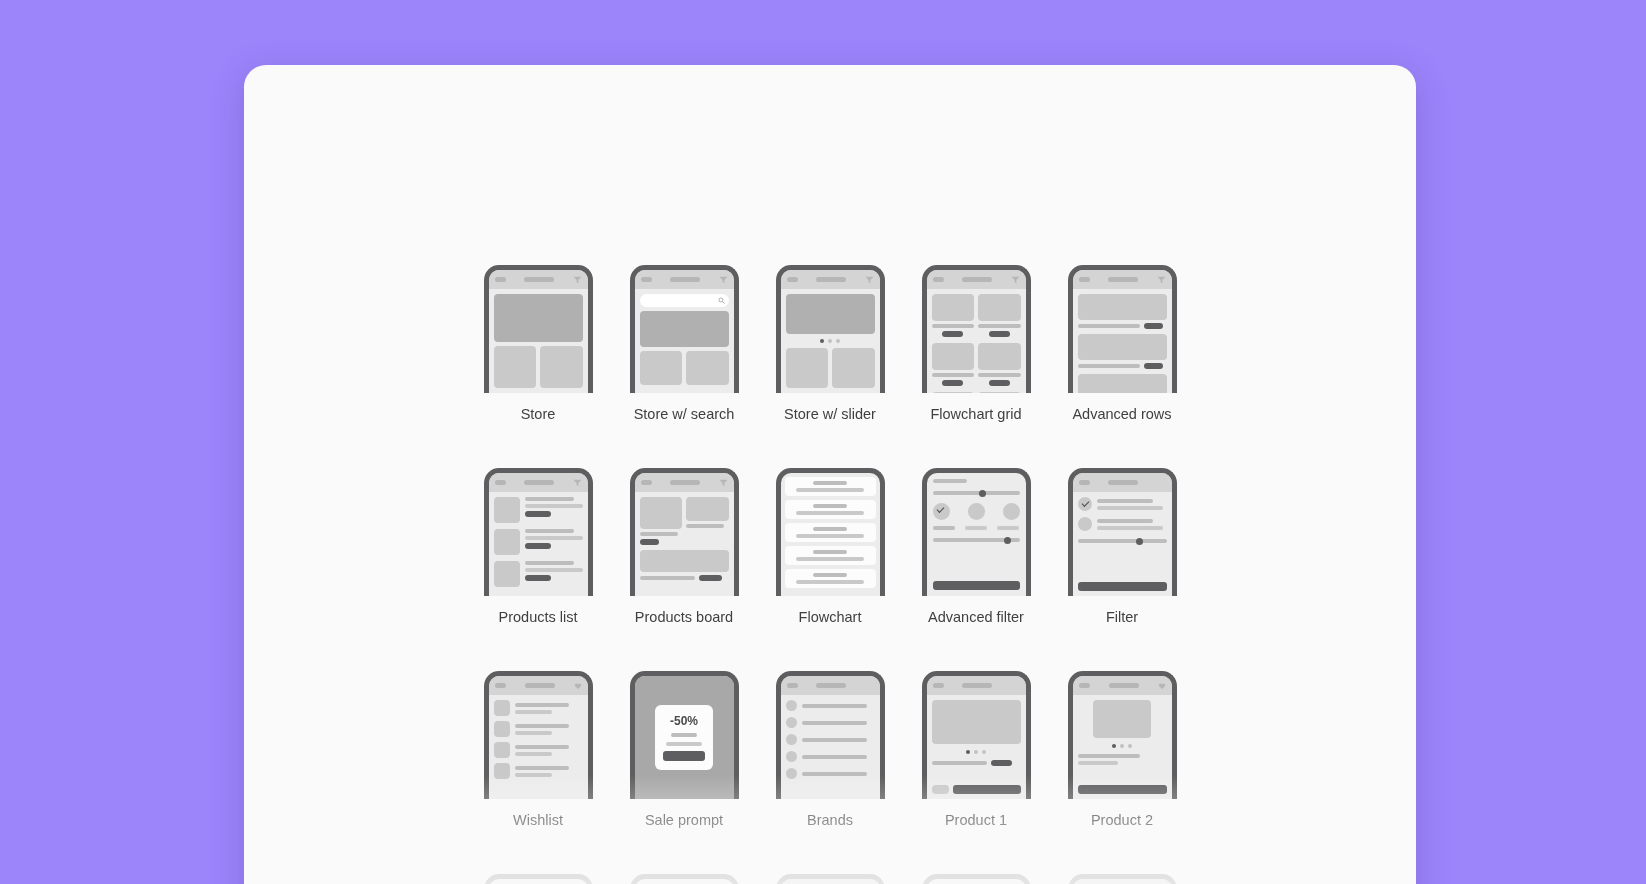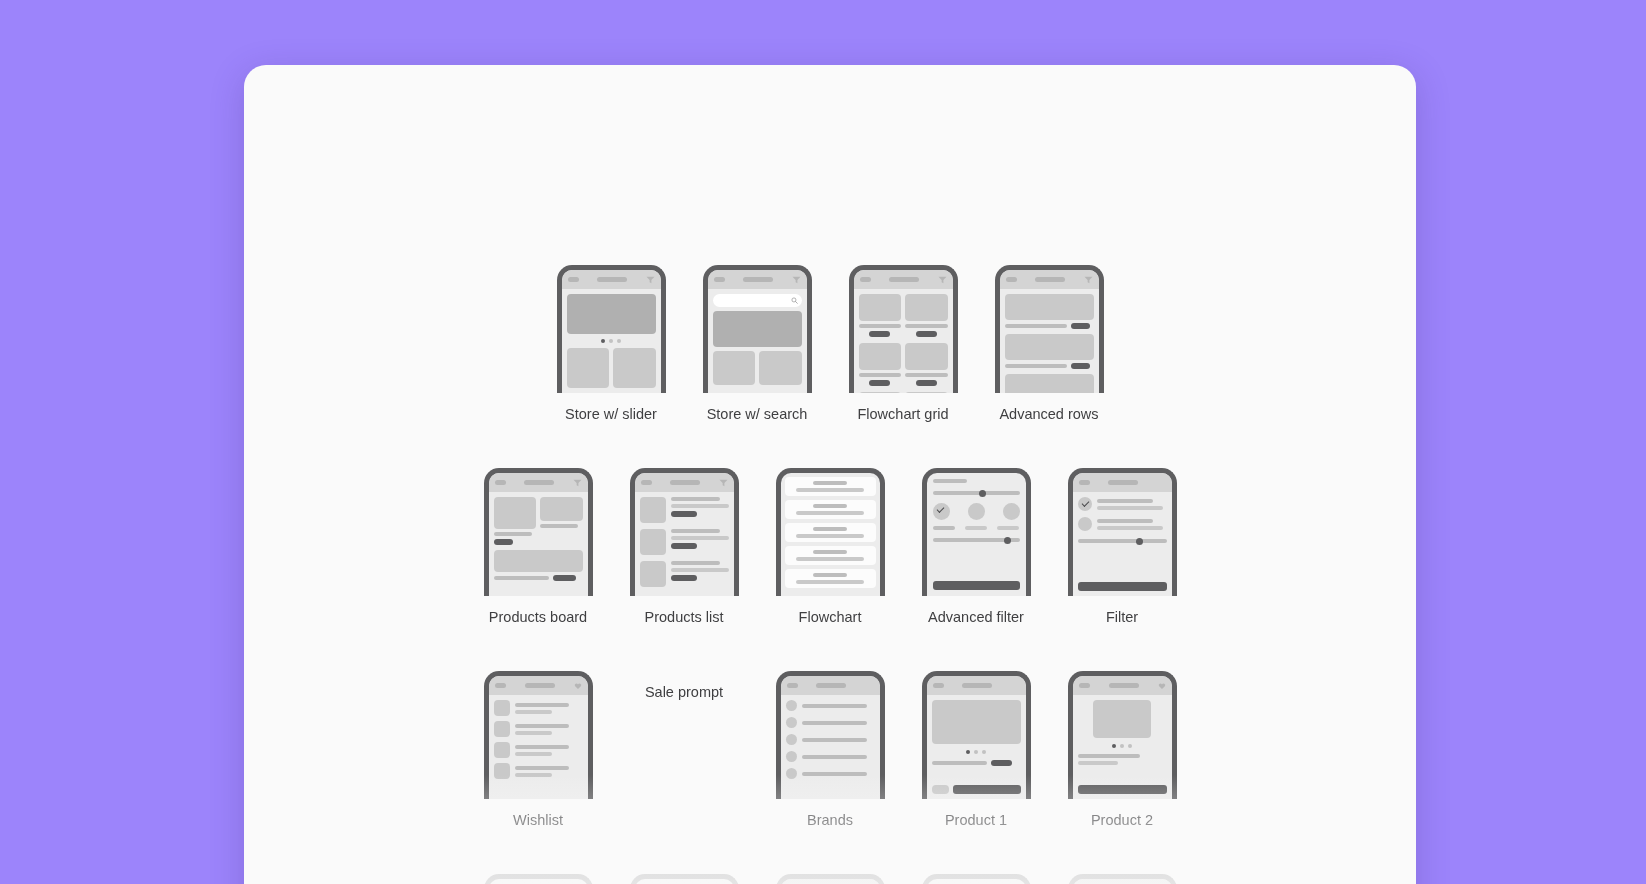--- a/index.html
+++ b/index.html
@@ -129,34 +129,29 @@
                 <div class="bar">
                   <div class="pill pill-sm"></div>
                   <div class="spacer"></div>
                   <div class="pill pill-md"></div>
                   <div class="spacer"></div>
                   <svg class="funnel" viewBox="0 0 10 9">
                     <path d="M0.5 0.8 H9.5 L6 4.6 V8.2 L4 7 V4.6 Z" fill="#b6b6b6"></path>
                   </svg>
                 </div>
                 <div class="body">
-                  <div class="hero" style="height:40px"></div>
-                  <div class="dots">
-                    <div class="dot on"></div>
-                    <div class="dot "></div>
-                    <div class="dot "></div>
-                  </div>
+                  <div class="hero"></div>
                   <div class="two-col">
-                    <div class="tile" style="height:40px"></div>
-                    <div class="tile" style="height:40px"></div>
-                  </div>
-                </div>
-              </div>
-            </div>
-            <div class="caption">Store w/ slider</div>
+                    <div class="tile" style="height:42px"></div>
+                    <div class="tile" style="height:42px"></div>
+                  </div>
+                </div>
+              </div>
+            </div>
+            <div class="caption">Store</div>
           </div>
           <div class="cell">
             <div class="phone">
               <div class="screen">
                 <div class="bar">
                   <div class="pill pill-sm"></div>
                   <div class="spacer"></div>
                   <div class="pill pill-md"></div>
                   <div class="spacer"></div>
                   <svg class="funnel" viewBox="0 0 10 9">
@@ -185,20 +180,48 @@
               <div class="screen">
                 <div class="bar">
                   <div class="pill pill-sm"></div>
                   <div class="spacer"></div>
                   <div class="pill pill-md"></div>
                   <div class="spacer"></div>
                   <svg class="funnel" viewBox="0 0 10 9">
                     <path d="M0.5 0.8 H9.5 L6 4.6 V8.2 L4 7 V4.6 Z" fill="#b6b6b6"></path>
                   </svg>
                 </div>
+                <div class="body">
+                  <div class="hero" style="height:40px"></div>
+                  <div class="dots">
+                    <div class="dot on"></div>
+                    <div class="dot "></div>
+                    <div class="dot "></div>
+                  </div>
+                  <div class="two-col">
+                    <div class="tile" style="height:40px"></div>
+                    <div class="tile" style="height:40px"></div>
+                  </div>
+                </div>
+              </div>
+            </div>
+            <div class="caption">Store w/ slider</div>
+          </div>
+          <div class="cell">
+            <div class="phone">
+              <div class="screen">
+                <div class="bar">
+                  <div class="pill pill-sm"></div>
+                  <div class="spacer"></div>
+                  <div class="pill pill-md"></div>
+                  <div class="spacer"></div>
+                  <svg class="funnel" viewBox="0 0 10 9">
+                    <path d="M0.5 0.8 H9.5 L6 4.6 V8.2 L4 7 V4.6 Z" fill="#b6b6b6"></path>
+                  </svg>
+                </div>
                 <div class="body" style="gap:6px">
                   <div class="two-col">
                     <div style="display:flex;flex-direction:column;gap:3px">
                       <div class="tile" style="height:27px"></div>
                       <div class="line " style="width:100%"></div>
                       <div style="display:flex;justify-content:center">
                         <div class="line-dark" style="width:50%"></div>
                       </div>
                     </div>
                     <div style="display:flex;flex-direction:column;gap:3px">
@@ -280,20 +303,62 @@
               <div class="screen">
                 <div class="bar">
                   <div class="pill pill-sm"></div>
                   <div class="spacer"></div>
                   <div class="pill pill-md"></div>
                   <div class="spacer"></div>
                   <svg class="funnel" viewBox="0 0 10 9">
                     <path d="M0.5 0.8 H9.5 L6 4.6 V8.2 L4 7 V4.6 Z" fill="#b6b6b6"></path>
                   </svg>
                 </div>
+                <div class="body" style="gap:6px">
+                  <div class="listrow">
+                    <div class="thumb" style="height:26px;width:26px"></div>
+                    <div class="lines">
+                      <div class="line " style="width:85%"></div>
+                      <div class="line line-l" style="width:100%"></div>
+                      <div class="line-dark" style="width:45%"></div>
+                    </div>
+                  </div>
+                  <div class="listrow">
+                    <div class="thumb" style="height:26px;width:26px"></div>
+                    <div class="lines">
+                      <div class="line " style="width:85%"></div>
+                      <div class="line line-l" style="width:100%"></div>
+                      <div class="line-dark" style="width:45%"></div>
+                    </div>
+                  </div>
+                  <div class="listrow">
+                    <div class="thumb" style="height:26px;width:26px"></div>
+                    <div class="lines">
+                      <div class="line " style="width:85%"></div>
+                      <div class="line line-l" style="width:100%"></div>
+                      <div class="line-dark" style="width:45%"></div>
+                    </div>
+                  </div>
+                </div>
+              </div>
+            </div>
+            <div class="caption">Products list</div>
+          </div>
+          <div class="cell">
+            <div class="phone">
+              <div class="screen">
+                <div class="bar">
+                  <div class="pill pill-sm"></div>
+                  <div class="spacer"></div>
+                  <div class="pill pill-md"></div>
+                  <div class="spacer"></div>
+                  <svg class="funnel" viewBox="0 0 10 9">
+                    <path d="M0.5 0.8 H9.5 L6 4.6 V8.2 L4 7 V4.6 Z" fill="#b6b6b6"></path>
+                  </svg>
+                </div>
                 <div class="body" style="gap:5px">
                   <div class="two-col" style="align-items:flex-start">
                     <div style="display:flex;flex-direction:column;gap:3px">
                       <div class="tile" style="height:32px"></div>
                       <div class="line " style="width:90%"></div>
                       <div class="line-dark" style="width:45%"></div>
                     </div>
                     <div style="display:flex;flex-direction:column;gap:3px">
                       <div class="tile" style="height:24px"></div>
                       <div class="line " style="width:90%"></div>
@@ -307,62 +372,20 @@
                     </div>
                   </div>
                 </div>
               </div>
             </div>
             <div class="caption">Products board</div>
           </div>
           <div class="cell">
             <div class="phone">
               <div class="screen">
-                <div class="bar">
-                  <div class="pill pill-sm"></div>
-                  <div class="spacer"></div>
-                  <div class="pill pill-md"></div>
-                  <div class="spacer"></div>
-                  <svg class="funnel" viewBox="0 0 10 9">
-                    <path d="M0.5 0.8 H9.5 L6 4.6 V8.2 L4 7 V4.6 Z" fill="#b6b6b6"></path>
-                  </svg>
-                </div>
-                <div class="body" style="gap:6px">
-                  <div class="listrow">
-                    <div class="thumb" style="height:26px;width:26px"></div>
-                    <div class="lines">
-                      <div class="line " style="width:85%"></div>
-                      <div class="line line-l" style="width:100%"></div>
-                      <div class="line-dark" style="width:45%"></div>
-                    </div>
-                  </div>
-                  <div class="listrow">
-                    <div class="thumb" style="height:26px;width:26px"></div>
-                    <div class="lines">
-                      <div class="line " style="width:85%"></div>
-                      <div class="line line-l" style="width:100%"></div>
-                      <div class="line-dark" style="width:45%"></div>
-                    </div>
-                  </div>
-                  <div class="listrow">
-                    <div class="thumb" style="height:26px;width:26px"></div>
-                    <div class="lines">
-                      <div class="line " style="width:85%"></div>
-                      <div class="line line-l" style="width:100%"></div>
-                      <div class="line-dark" style="width:45%"></div>
-                    </div>
-                  </div>
-                </div>
-              </div>
-            </div>
-            <div class="caption">Products list</div>
-          </div>
-          <div class="cell">
-            <div class="phone">
-              <div class="screen">
                 <div class="body" style="gap:4px;padding:4px">
                   <div class="card-w">
                     <div class="line " style="width:44%"></div>
                     <div class="line line-l" style="width:86%"></div>
                   </div>
                   <div class="card-w">
                     <div class="line " style="width:44%"></div>
                     <div class="line line-l" style="width:86%"></div>
                   </div>
                   <div class="card-w">
@@ -490,20 +513,32 @@
                       <div class="line " style="width:80%"></div>
                       <div class="line line-l" style="width:55%"></div>
                     </div>
                   </div>
                 </div>
               </div>
             </div>
             <div class="caption">Wishlist</div>
           </div>
           <div class="cell">
+            <div class="phone">
+              <div class="screen">
+                <div class="modal-wrap">
+                  <div class="modal">
+                    <div class="modal-title">-50%</div>
+                    <div class="line " style="width:60%"></div>
+                    <div class="line line-l" style="width:85%"></div>
+                    <div class="modal-btn"></div>
+                  </div>
+                </div>
+              </div>
+            </div>
             <div class="caption">Sale prompt</div>
           </div>
           <div class="cell">
             <div class="phone">
               <div class="screen">
                 <div class="bar">
                   <div class="pill pill-sm"></div>
                   <div class="spacer"></div>
                   <div class="pill pill-md"></div>
                   <div class="spacer"></div>

